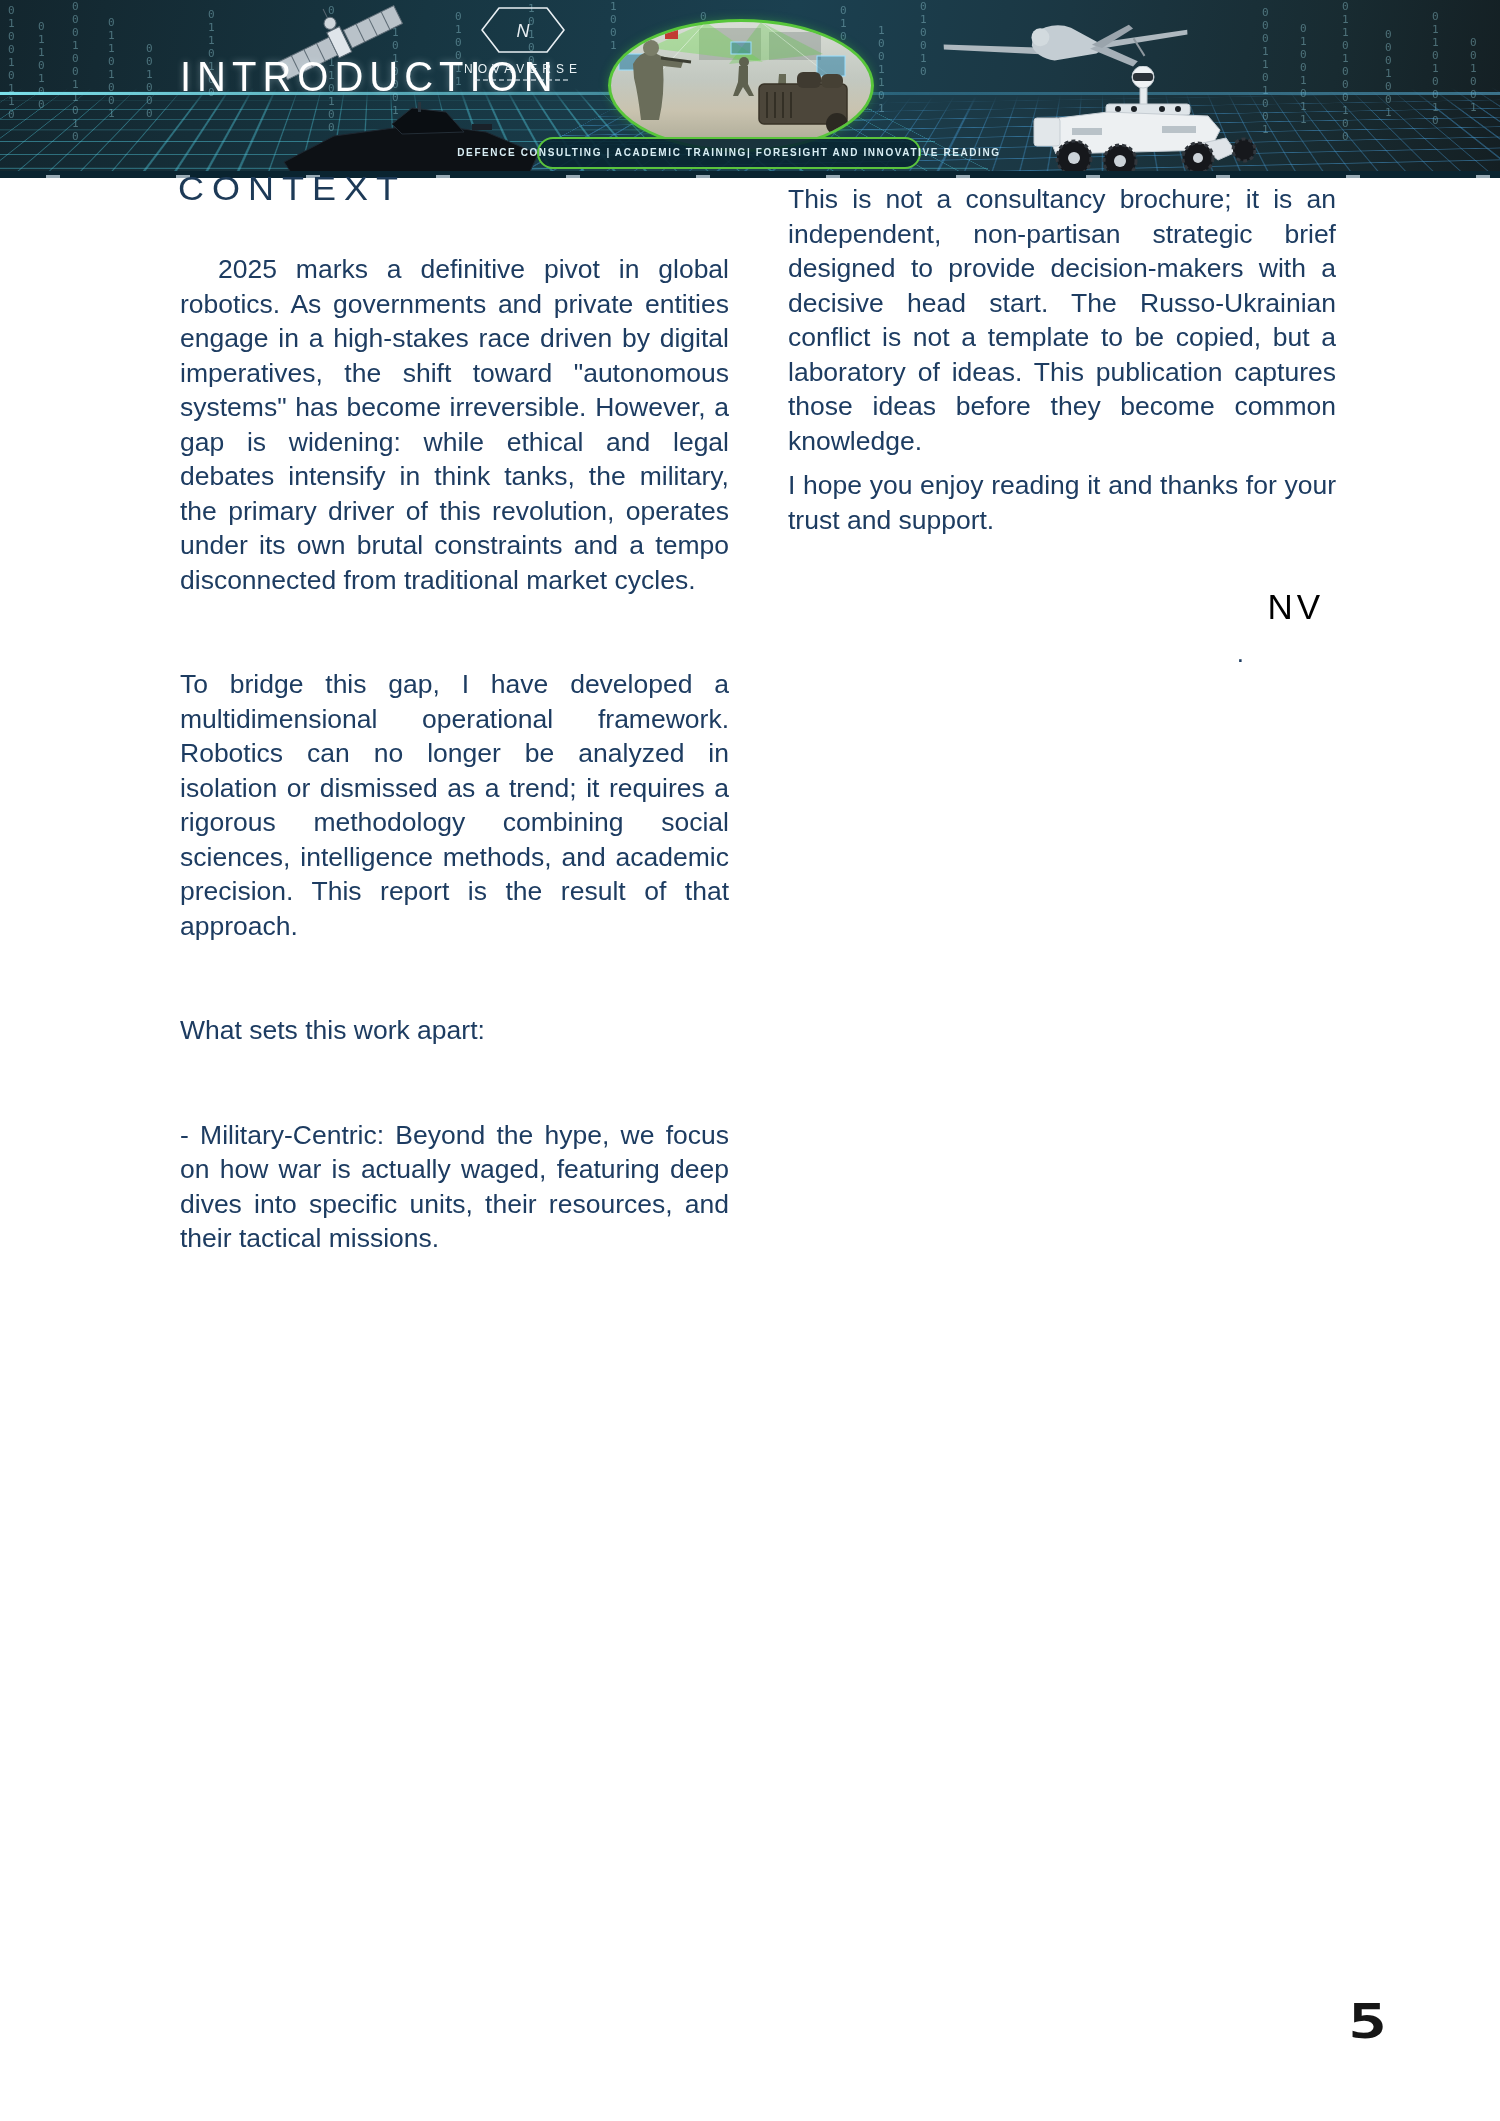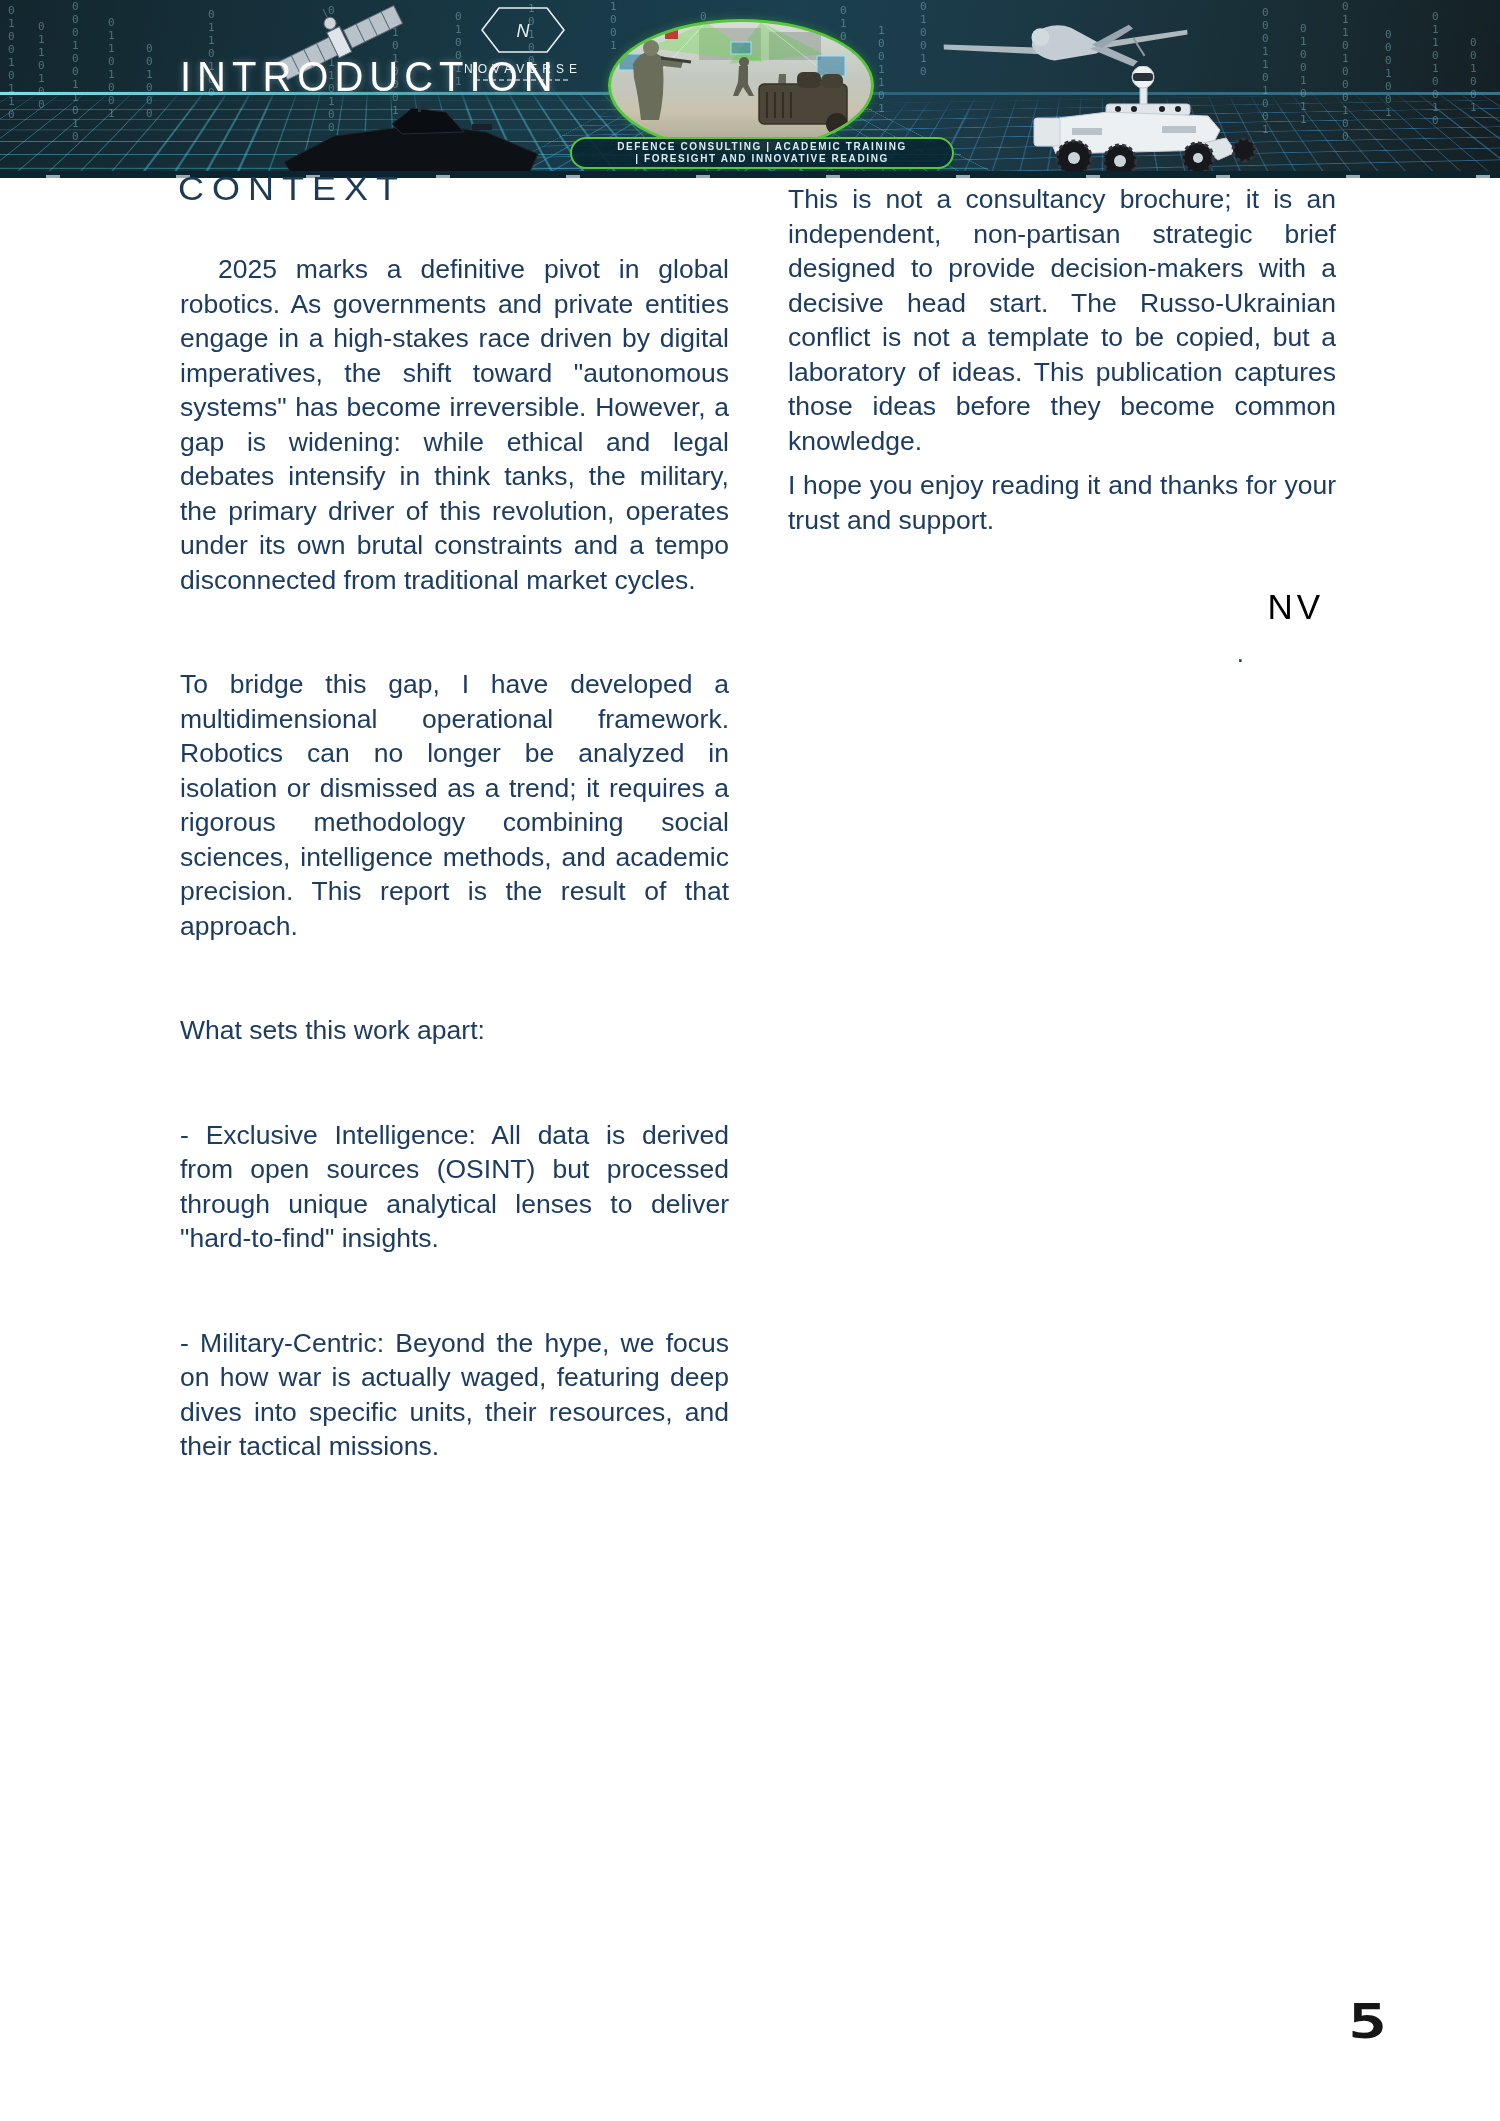--- a/index.html
+++ b/index.html
@@ -29,23 +29,23 @@
     font-size:40px;font-weight:400;letter-spacing:6px;line-height:1;
     text-shadow:0 0 7px rgba(220,245,255,0.35);transform:scaleY(1.04);transform-origin:left top;}
   .logo{position:absolute;left:455px;top:6px;width:136px;z-index:5;text-align:center;}
   .logo-text{margin-top:4px;color:#e9f1f4;font-size:12px;font-weight:400;letter-spacing:5px;}
   .logo-subline{margin:3px auto 0;width:96px;height:2px;
     background:repeating-linear-gradient(90deg,rgba(230,240,245,0.55) 0 5px,transparent 5px 8px);}
   .oval{position:absolute;left:608px;top:19px;width:260px;height:127px;z-index:4;border-radius:50%;
     border:3px solid #57c63a;overflow:hidden;background:linear-gradient(180deg,#d9ddd6 0%,#c2c8c0 45%,#c9c3af 70%,#a9a794 100%);
     box-shadow:0 0 10px rgba(70,200,60,0.35);}
   .oval svg{position:absolute;left:0;top:0;}
-  .tagline-pill{position:absolute;left:570px;top:137px;width:384px;height:32px;z-index:6;
+  .tagline-pill{position:absolute;left:537px;top:137px;width:384px;height:32px;z-index:6;
     border:2px solid #5ac43c;border-radius:17px;background:rgba(9,38,50,0.90);
-    display:flex;flex-direction:column;justify-content:center;align-items:center;box-sizing:border-box;}
+    display:flex;justify-content:center;align-items:center;box-sizing:border-box;}
   .tagline-pill div{color:#d9eef4;font-size:10px;font-weight:700;letter-spacing:1.6px;line-height:12px;white-space:nowrap;}
   .graphic{position:absolute;z-index:3;}
   .banner-bottom{position:absolute;left:0;bottom:0;width:100%;height:7px;z-index:7;background:#0a2430;}
   .banner-bottom::after{content:"";position:absolute;left:0;bottom:0;width:100%;height:3px;
     background:repeating-linear-gradient(90deg,transparent 0 46px,rgba(200,215,225,0.75) 46px 60px,transparent 60px 130px);}
 
   
   .heading{position:absolute;left:178px;top:172px;margin:0;z-index:8;color:#1d3a57;
     font-size:36px;font-weight:400;letter-spacing:8px;line-height:1;transform:scaleY(0.92);transform-origin:left top;}
   .col{position:absolute;color:#1d3c61;font-size:26.5px;line-height:34.5px;}
@@ -341,21 +341,20 @@
     <div class="banner-bottom"></div>
   </header>
 
   <h1 class="heading">CONTEXT</h1>
 
   <main>
     <div class="col col-left">
       <p class="indent">2025 marks a definitive pivot in global robotics. As governments and private entities engage in a high-stakes race driven by digital imperatives, the shift toward "autonomous systems" has become irreversible. However, a gap is widening: while ethical and legal debates intensify in think tanks, the military, the primary driver of this revolution, operates under its own brutal constraints and a tempo disconnected from traditional market cycles.</p>
       <p>To bridge this gap, I have developed a multidimensional operational framework. Robotics can no longer be analyzed in isolation or dismissed as a trend; it requires a rigorous methodology combining social sciences, intelligence methods, and academic precision. This report is the result of that approach.</p>
       <p>What sets this work apart:</p>
-      <p>- Exclusive Intelligence: All data is derived from open sources (OSINT) but processed through unique analytical lenses to deliver "hard-to-find" insights.</p>
       <p>- Military-Centric: Beyond the hype, we focus on how war is actually waged, featuring deep dives into specific units, their resources, and their tactical missions.</p>
     </div>
 
     <div class="col col-right">
       <p class="p1">This is not a consultancy brochure; it is an independent, non-partisan strategic brief designed to provide decision-makers with a decisive head start. The Russo-Ukrainian conflict is not a template to be copied, but a laboratory of ideas. This publication captures those ideas before they become common knowledge.</p>
       <p class="p2">I hope you enjoy reading it and thanks for your trust and support.</p>
       <div class="sig">NV</div>
       <div class="sig-dot">.</div>
     </div>
   </main>

